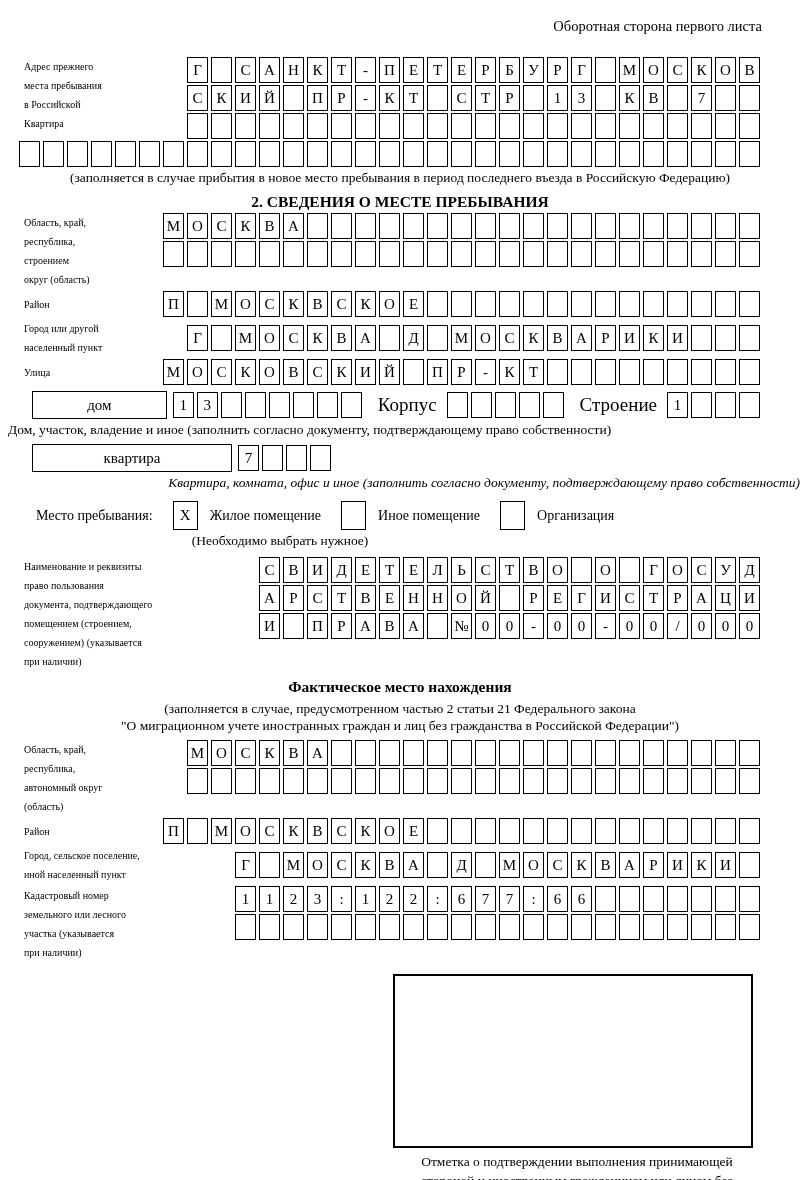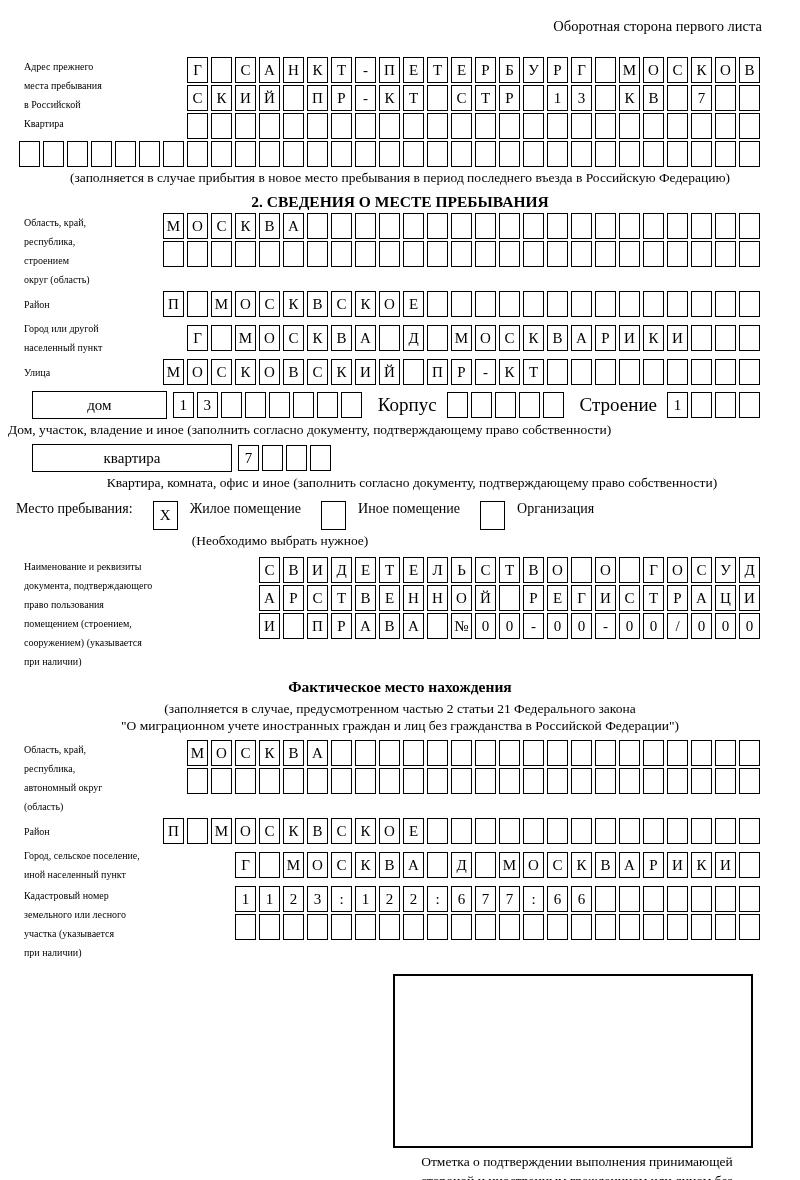--- a/index.html
+++ b/index.html
@@ -37,21 +37,21 @@
 
   .dom-row { margin-top: 6px; padding-left: 32px; padding-right: 40px; display: flex; align-items: center; gap: 6px; }
   .type-rect {
     border: 1.6px solid #000; height: 28px; display: flex;
     align-items: center; justify-content: center; font-size: 15px;
   }
   .rect-dom { width: 165px; }
   .rect-kvartira { width: 200px; }
   .inline-label { font-size: 19px; margin-left: 10px; margin-right: 4px; white-space: nowrap; }
 
-  .mesto-row { margin-top: 10px; padding-left: 16px; display: flex; align-items: flex-start; gap: 12px; }
+  .mesto-row { margin-top: 10px; padding-left: 36px; display: flex; align-items: center; gap: 12px; }
   .checkbox {
     width: 25px; height: 29px; border: 1.6px solid #000;
     display: flex; align-items: center; justify-content: center; font-size: 15px; flex: 0 0 auto;
   }
   .mesto-row .opt-label { margin-right: 8px; white-space: nowrap; }
 
   .doc-block { margin-top: 8px; }
   .doc-label { width: 230px; }
 
   .fact-subnote { text-align: center; font-size: 13.5px; line-height: 17px; margin-top: 4px; }
@@ -388,38 +388,38 @@
 
   <div class="dom-row">
     <div class="type-rect rect-kvartira">квартира</div>
     <div class="cellrow no-auto">
         <span class="cell">7</span>
         <span class="cell"></span>
         <span class="cell"></span>
         <span class="cell"></span>
       </div>
   </div>
-  <div class="footnote" style="text-align:center; padding-left:24px;">Квартира, комната, офис и иное (заполнить согласно документу, подтверждающему право собственности)</div>
+  <div class="footnote" style="text-align:right; padding-left:24px;font-style:italic;">Квартира, комната, офис и иное (заполнить согласно документу, подтверждающему право собственности)</div>
 
   <div class="mesto-row">
     <div class="opt-label">Место пребывания:</div>
     <div class="checkbox">X</div>
     <div class="opt-label">Жилое помещение</div>
     <div class="checkbox"></div>
     <div class="opt-label">Иное помещение</div>
     <div class="checkbox"></div>
     <div class="opt-label">Организация</div>
   </div>
   <div class="footnote" style="text-align:center; padding-right:240px;">(Необходимо выбрать нужное)</div>
 
   <div class="rowline top-align doc-block">
     <div class="label doc-label">
         <div>Наименование и реквизиты</div>
+        <div>право пользования</div>
         <div>документа, подтверждающего</div>
-        <div>право пользования</div>
         <div>помещением (строением,</div>
         <div>сооружением) (указывается</div>
         <div>при наличии)</div>
       </div>
     <div class="cellstack">
       <div class="cellrow">
           <span class="cell">С</span>
           <span class="cell">В</span>
           <span class="cell">И</span>
           <span class="cell">Д</span>

